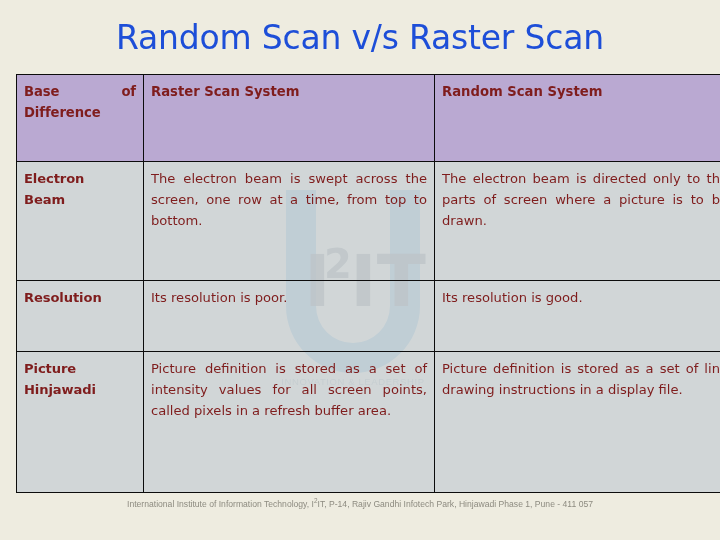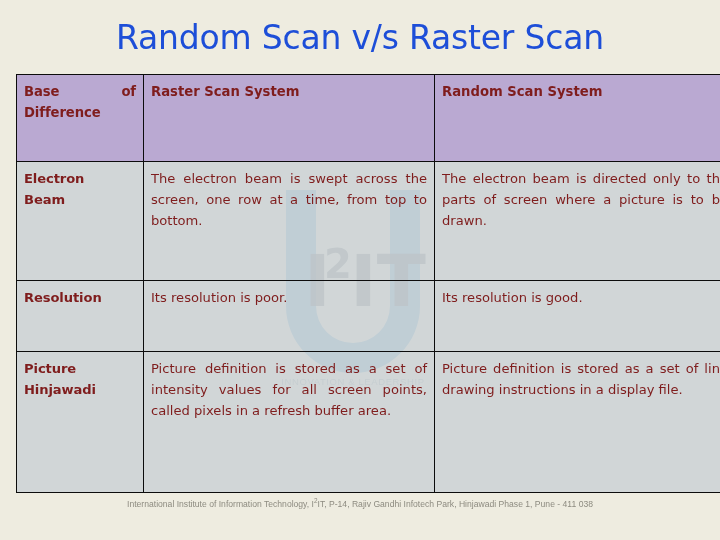--- a/index.html
+++ b/index.html
@@ -200,16 +200,16 @@
             <span class="kc-line">Hinjawadi</span>
           </td>
           <td class="col-a just">Picture definition is stored as a set of intensity values for all screen points, called pixels in a refresh buffer area.</td>
           <td class="col-b just">Picture definition is stored as a set of line drawing instructions in a display file.</td>
         </tr>
       </tbody>
     </table>
   </div>
 
   <div id="footer">
-    <span class="fline"><span>International Institute of Information Technology, I</span><sup class="sup">2</sup><span>IT, P-14, Rajiv Gandhi Infotech Park, Hinjawadi Phase 1, Pune - 411 038</span></span>
+    <span class="fline"><span>International Institute of Information Technology, I</span><sup class="sup">2</sup><span>IT, P-14, Rajiv Gandhi Infotech Park, Hinjawadi Phase 1, Pune - 411 057</span></span>
   </div>
 
 </div>
 
 </body></html>

